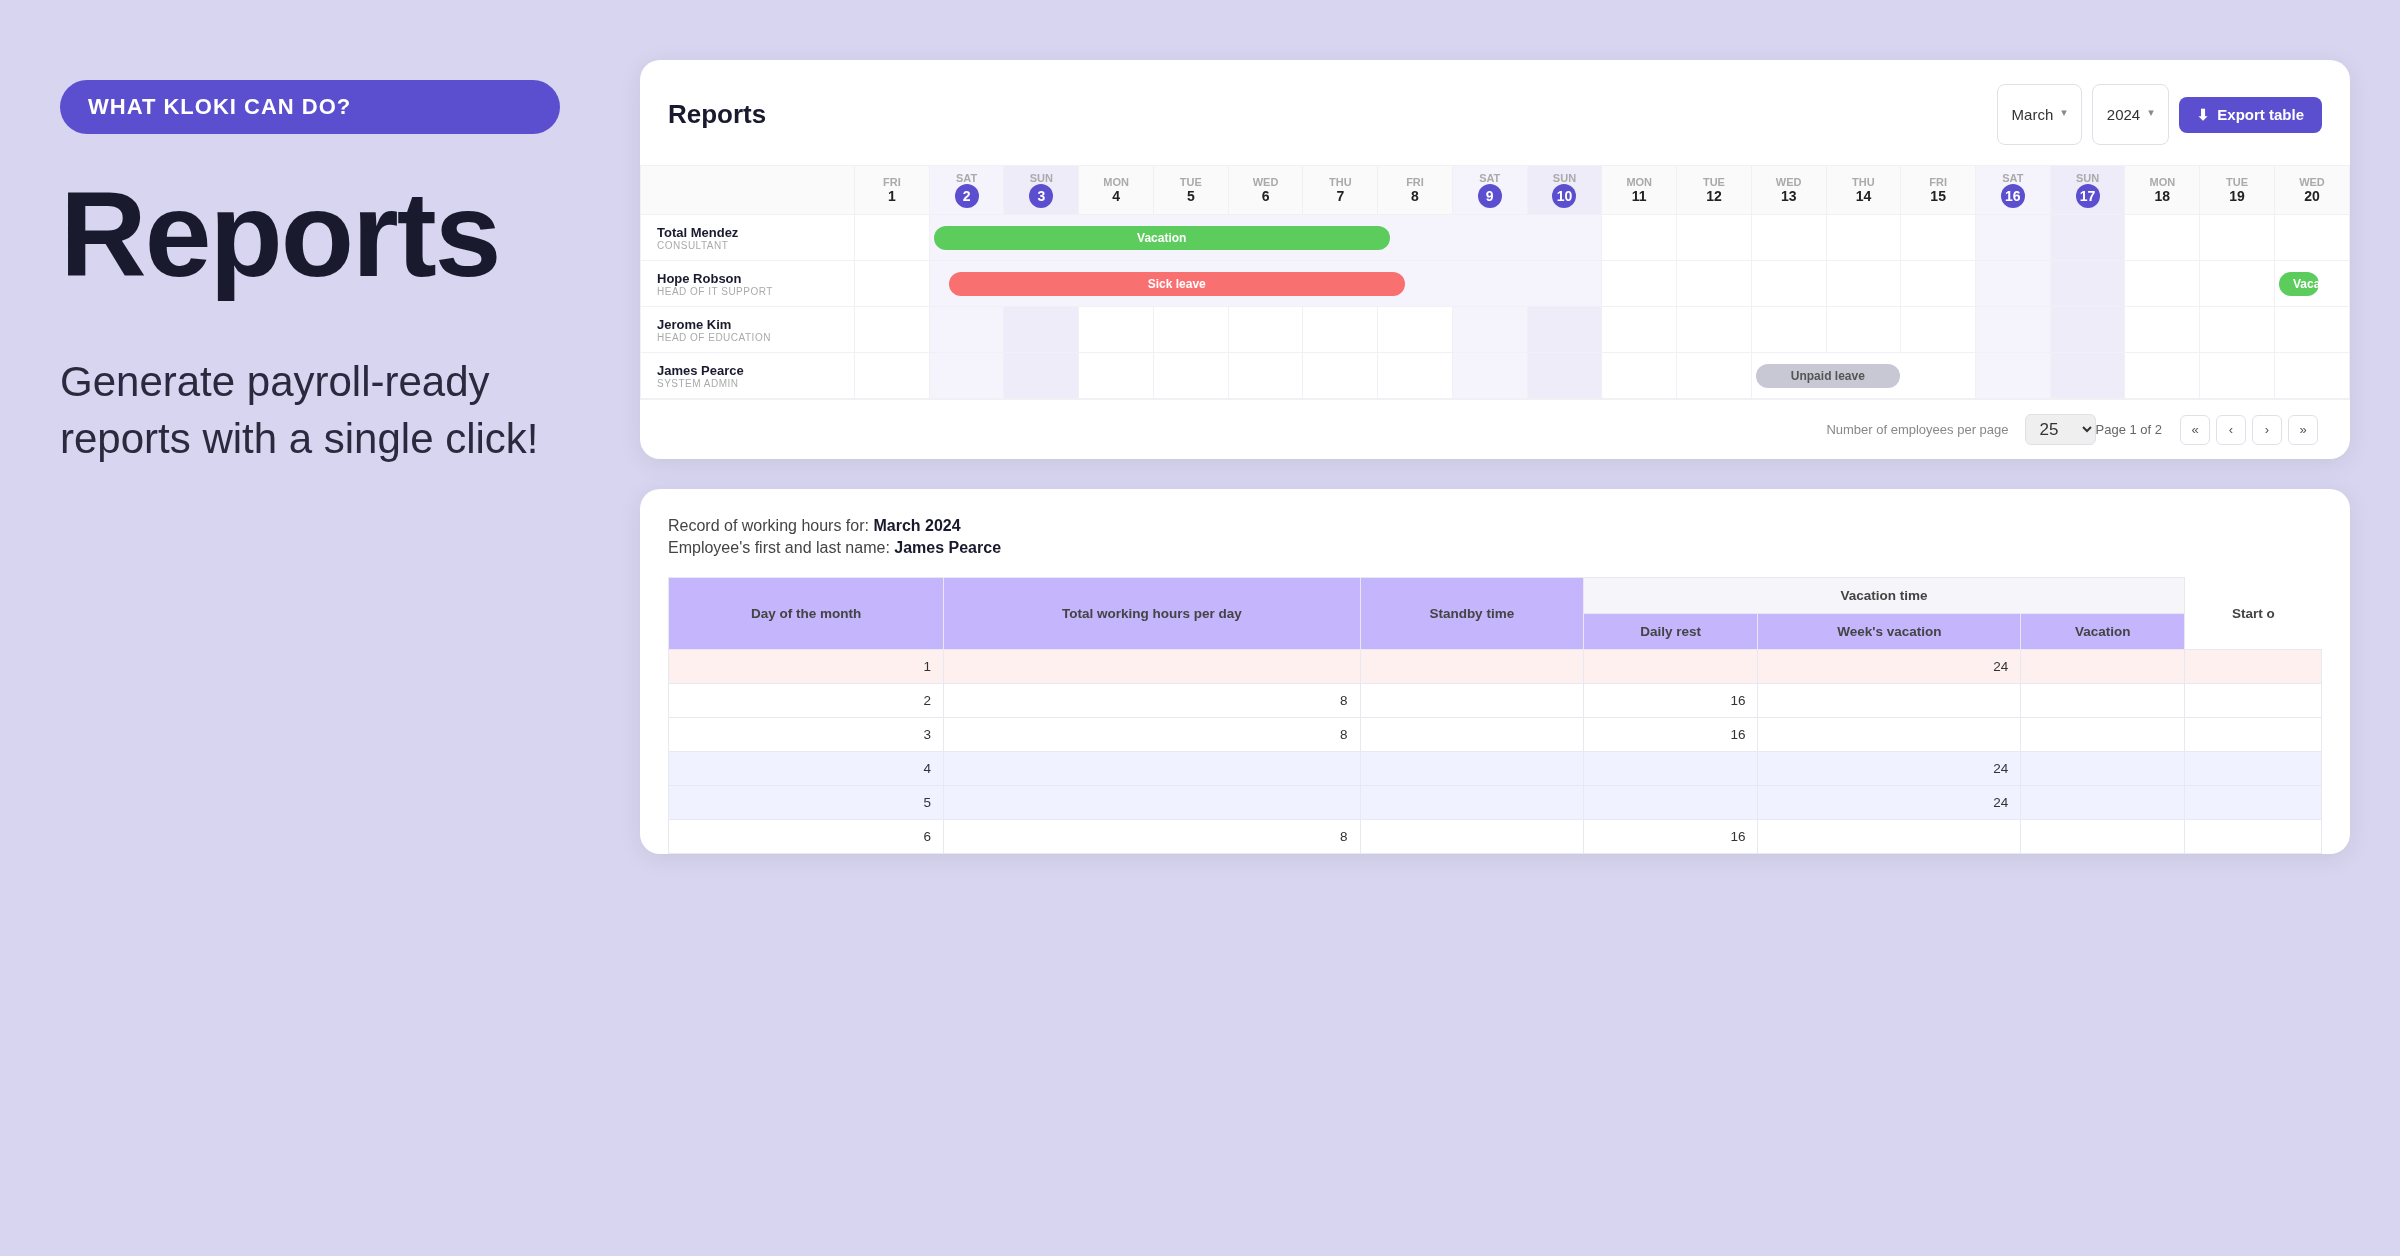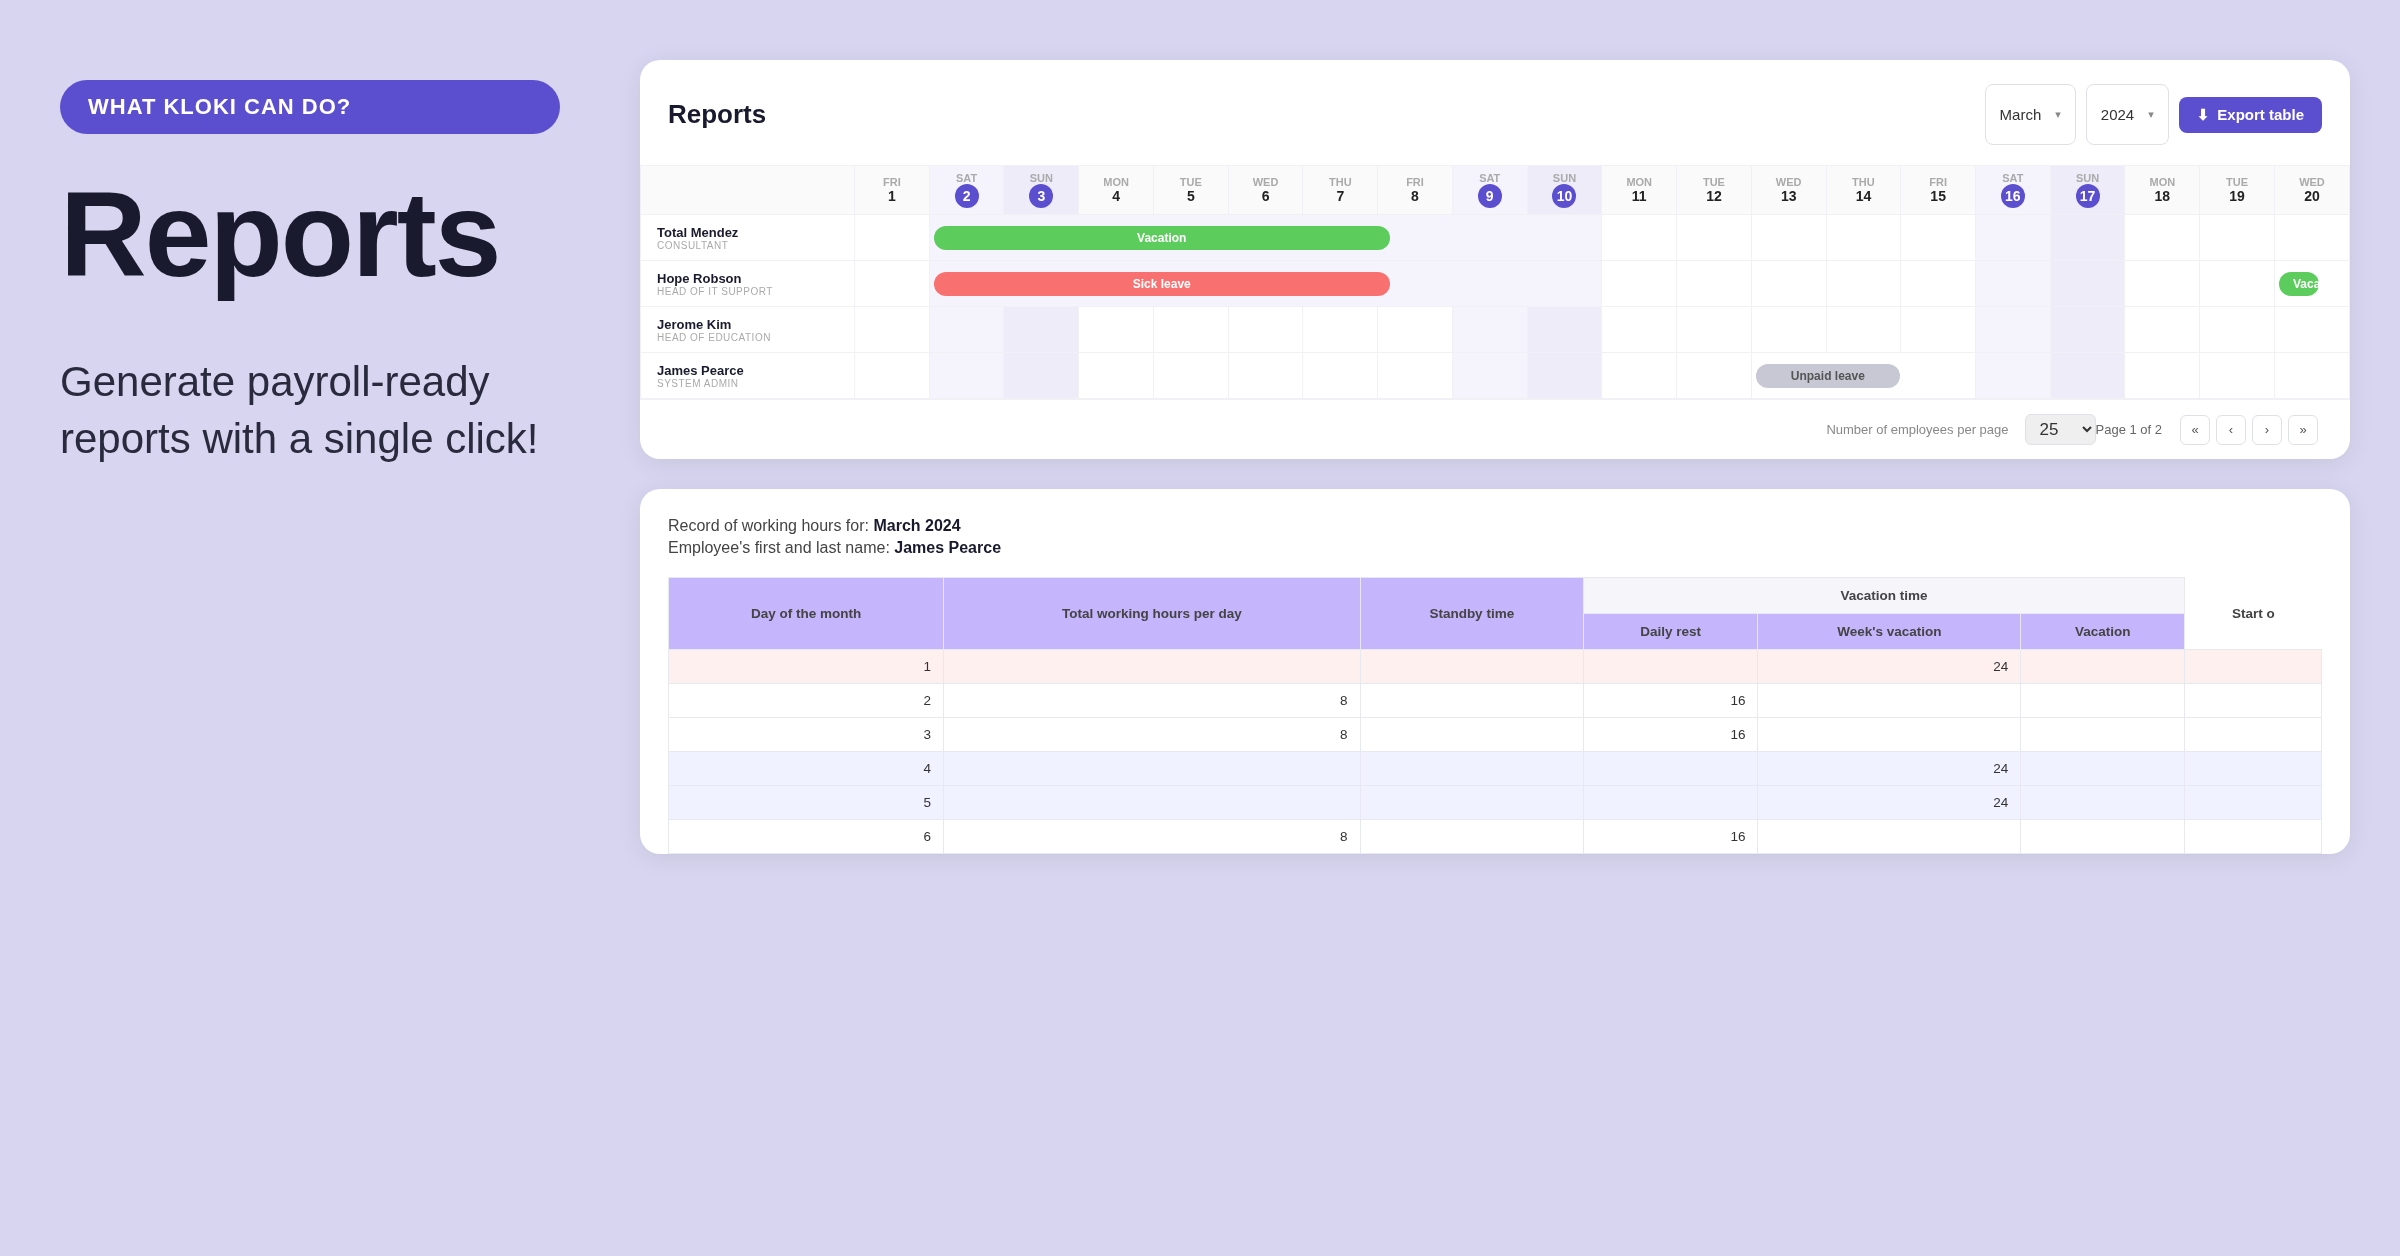--- a/index.html
+++ b/index.html
@@ -77,22 +77,22 @@
       font-weight: 700;
       color: #1a1a2e;
     }
     .reports-controls {
       display: flex;
       align-items: center;
       gap: 10px;
     }
     .dropdown-btn {
       display: flex;
-      align-items: center;
-      gap: 14px;
+      align-items: flex-start;
+      gap: 8px;
       border: 1.5px solid #e0e0e8;
       border-radius: 8px;
       padding: 21px 14px;
       font-size: 15px;
       color: #333;
       background: #fff;
       cursor: pointer;
     }
     .dropdown-btn .chevron {
       font-size: 11px;
@@ -190,21 +190,21 @@
     .event-sick {
       background: #f97070;
       border-radius: 20px;
       color: #fff;
       font-size: 12px;
       font-weight: 600;
       padding: 5px 14px;
       white-space: nowrap;
       display: inline-block;
       position: absolute;
-      left: 4px;
+      left: 19px;
       top: 50%;
       transform: translateY(-50%);
       z-index: 2;
     }
     .event-unpaid {
       background: #c8c8d4;
       border-radius: 20px;
       color: #555;
       font-size: 12px;
       font-weight: 600;

